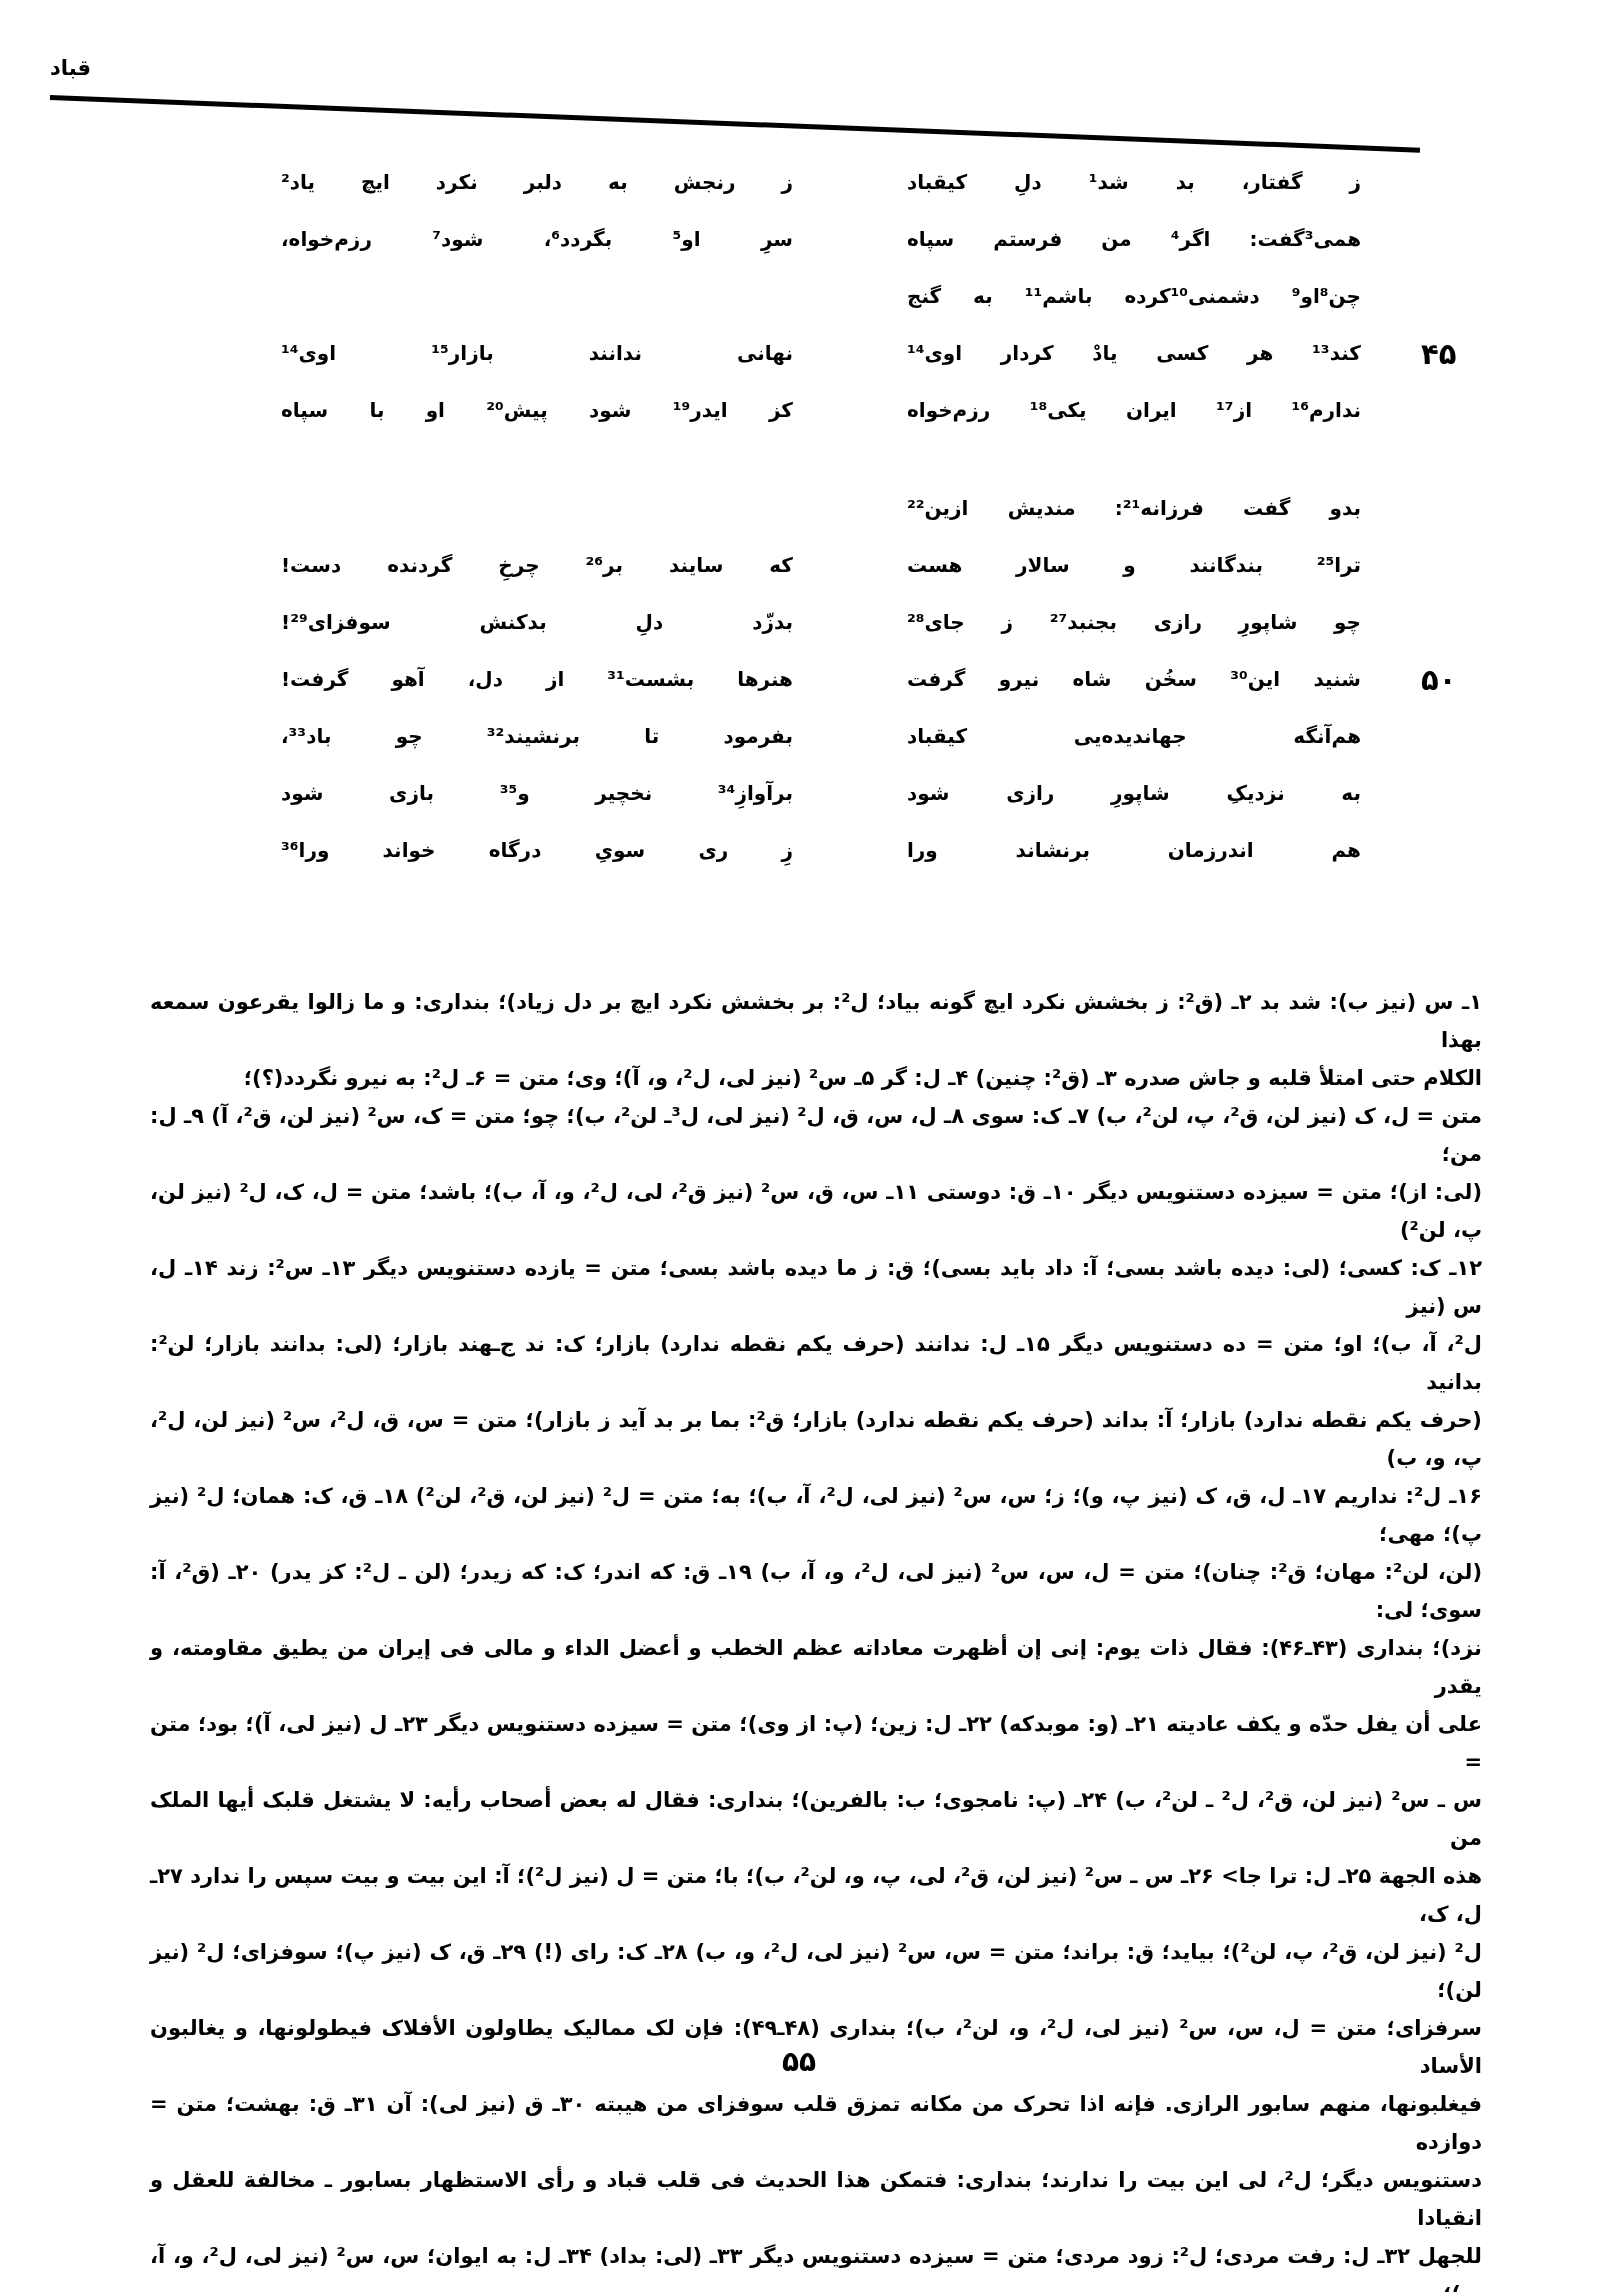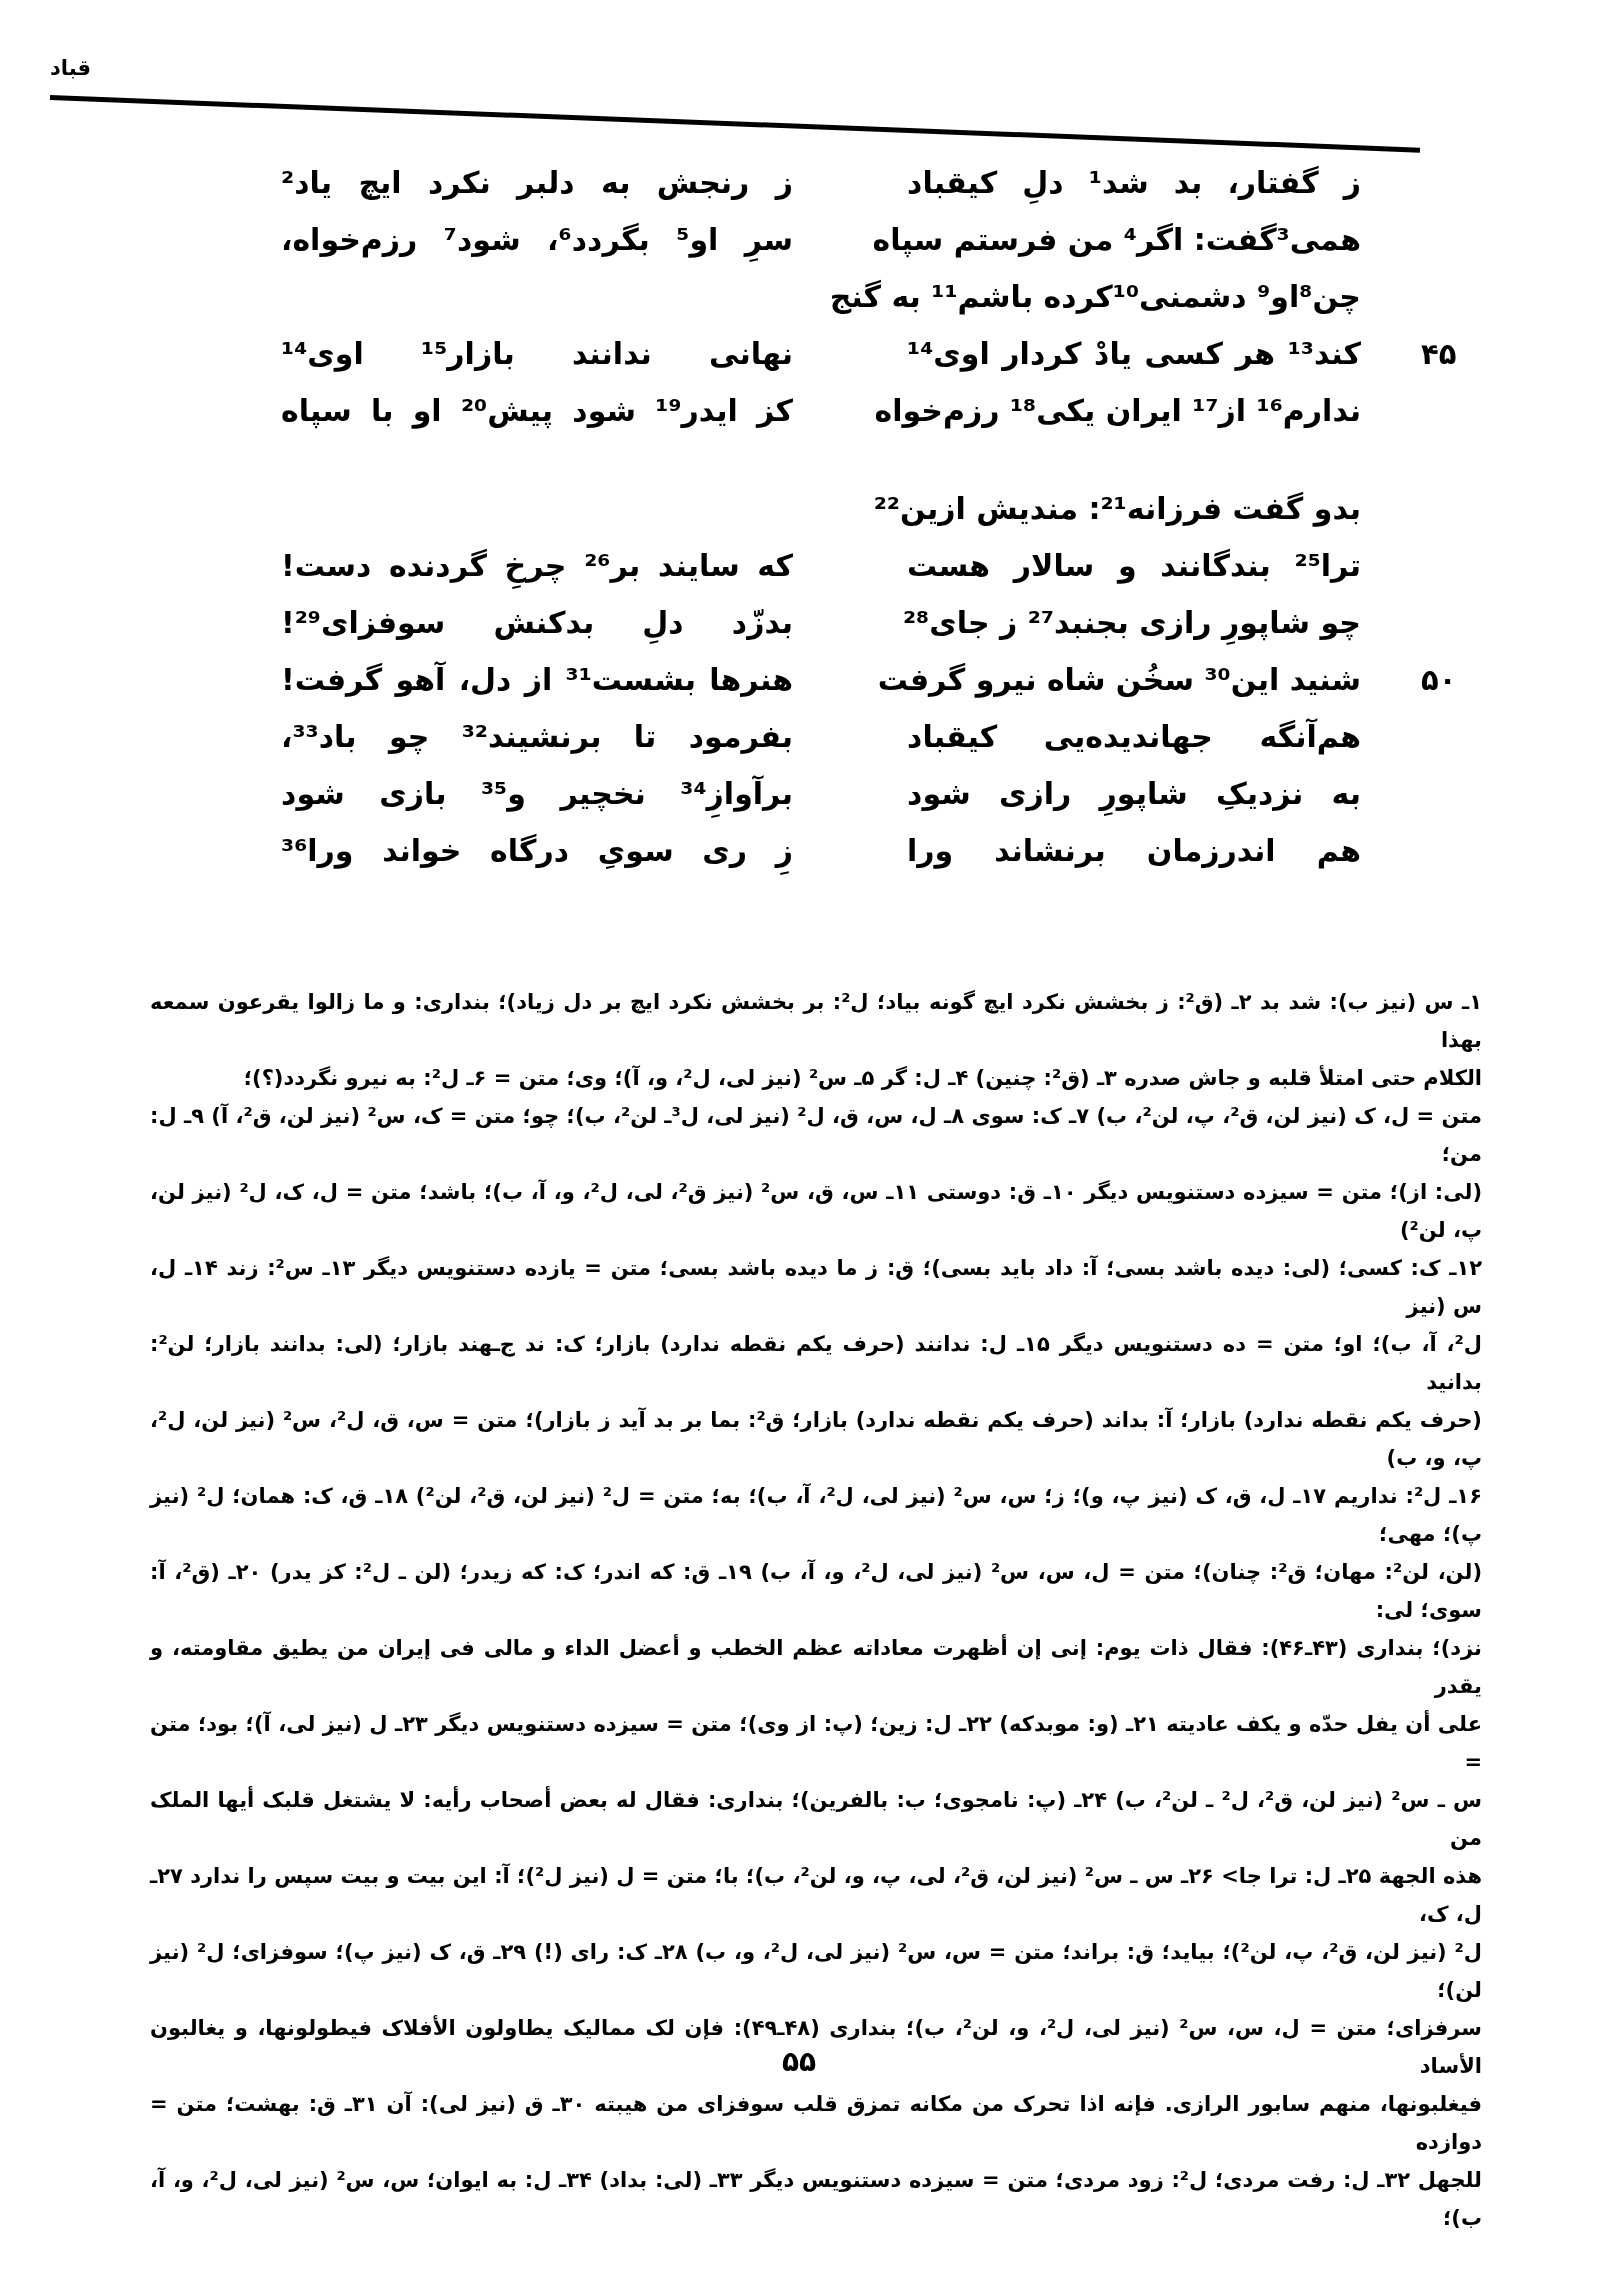--- a/index.html
+++ b/index.html
@@ -51,21 +51,21 @@
       margin-bottom: 41px;
     }
     .couplet {
       position: relative;
       height: 57px;
       display: flex;
       flex-direction: row;
       align-items: center;
     }
     .hemistich {
-      font-size: 30px;
+      font-size: 20px;
       font-weight: bold;
       line-height: 57px;
       white-space: nowrap;
       text-align: justify;
       text-align-last: justify;
     }
     .hemistich.first {
       width: 454px;
       margin-right: 97px;
     }
@@ -189,20 +189,21 @@
     <p>(حرف یکم نقطه ندارد) بازار؛ آ: بداند (حرف یکم نقطه ندارد) بازار؛ ق²: بما بر بد آید ز بازار)؛ متن = س، ق، ل²، س² (نیز لن، ل²، پ، و، ب)</p>
     <p>۱۶ـ ل²: نداریم ۱۷ـ ل، ق، ک (نیز پ، و)؛ ز؛ س، س² (نیز لی، ل²، آ، ب)؛ به؛ متن = ل² (نیز لن، ق²، لن²) ۱۸ـ ق، ک: همان؛ ل² (نیز پ)؛ مهی؛</p>
     <p>(لن، لن²: مهان؛ ق²: چنان)؛ متن = ل، س، س² (نیز لی، ل²، و، آ، ب) ۱۹ـ ق: که اندر؛ ک: که زیدر؛ (لن ـ ل²: کز یدر) ۲۰ـ (ق²، آ: سوی؛ لی:</p>
     <p>نزد)؛ بنداری (۴۳ـ۴۶): فقال ذات یوم: إنی إن أظهرت معاداته عظم الخطب و أعضل الداء و مالی فی إیران من یطیق مقاومته، و یقدر</p>
     <p>علی أن یفل حدّه و یکف عادیته ۲۱ـ (و: موبدکه) ۲۲ـ ل: زین؛ (پ: از وی)؛ متن = سیزده دستنویس دیگر ۲۳ـ ل (نیز لی، آ)؛ بود؛ متن =</p>
     <p>س ـ س² (نیز لن، ق²، ل² ـ لن²، ب) ۲۴ـ (پ: نامجوی؛ ب: بالفرین)؛ بنداری: فقال له بعض أصحاب رأیه: لا یشتغل قلبک أیها الملک من</p>
     <p>هذه الجهة ۲۵ـ ل: ترا جا&gt; ۲۶ـ س ـ س² (نیز لن، ق²، لی، پ، و، لن²، ب)؛ با؛ متن = ل (نیز ل²)؛ آ: این بیت و بیت سپس را ندارد ۲۷ـ ل، ک،</p>
     <p>ل² (نیز لن، ق²، پ، لن²)؛ بیاید؛ ق: براند؛ متن = س، س² (نیز لی، ل²، و، ب) ۲۸ـ ک: رای (!) ۲۹ـ ق، ک (نیز پ)؛ سوفزای؛ ل² (نیز لن)؛</p>
     <p>سرفزای؛ متن = ل، س، س² (نیز لی، ل²، و، لن²، ب)؛ بنداری (۴۸ـ۴۹): فإن لک ممالیک یطاولون الأفلاک فیطولونها، و یغالبون الأساد</p>
     <p>فیغلبونها، منهم سابور الرازی. فإنه اذا تحرک من مکانه تمزق قلب سوفزای من هیبته ۳۰ـ ق (نیز لی): آن ۳۱ـ ق: بهشت؛ متن = دوازده</p>
+    <p>دستنویس دیگر؛ ل²، لی این بیت را ندارند؛ بنداری: فتمکن هذا الحدیث فی قلب قباد و رأی الاستظهار بسابور ـ مخالفة للعقل و انقیادا</p>
     <p>للجهل ۳۲ـ ل: رفت مردی؛ ل²: زود مردی؛ متن = سیزده دستنویس دیگر ۳۳ـ (لی: بداد) ۳۴ـ ل: به ایوان؛ س، س² (نیز لی، ل²، و، آ، ب)؛</p>
 
     <p></p>
   </div>
 
   <div class="page-number">۵۵</div>
 </div>
 
 
 </body></html>

